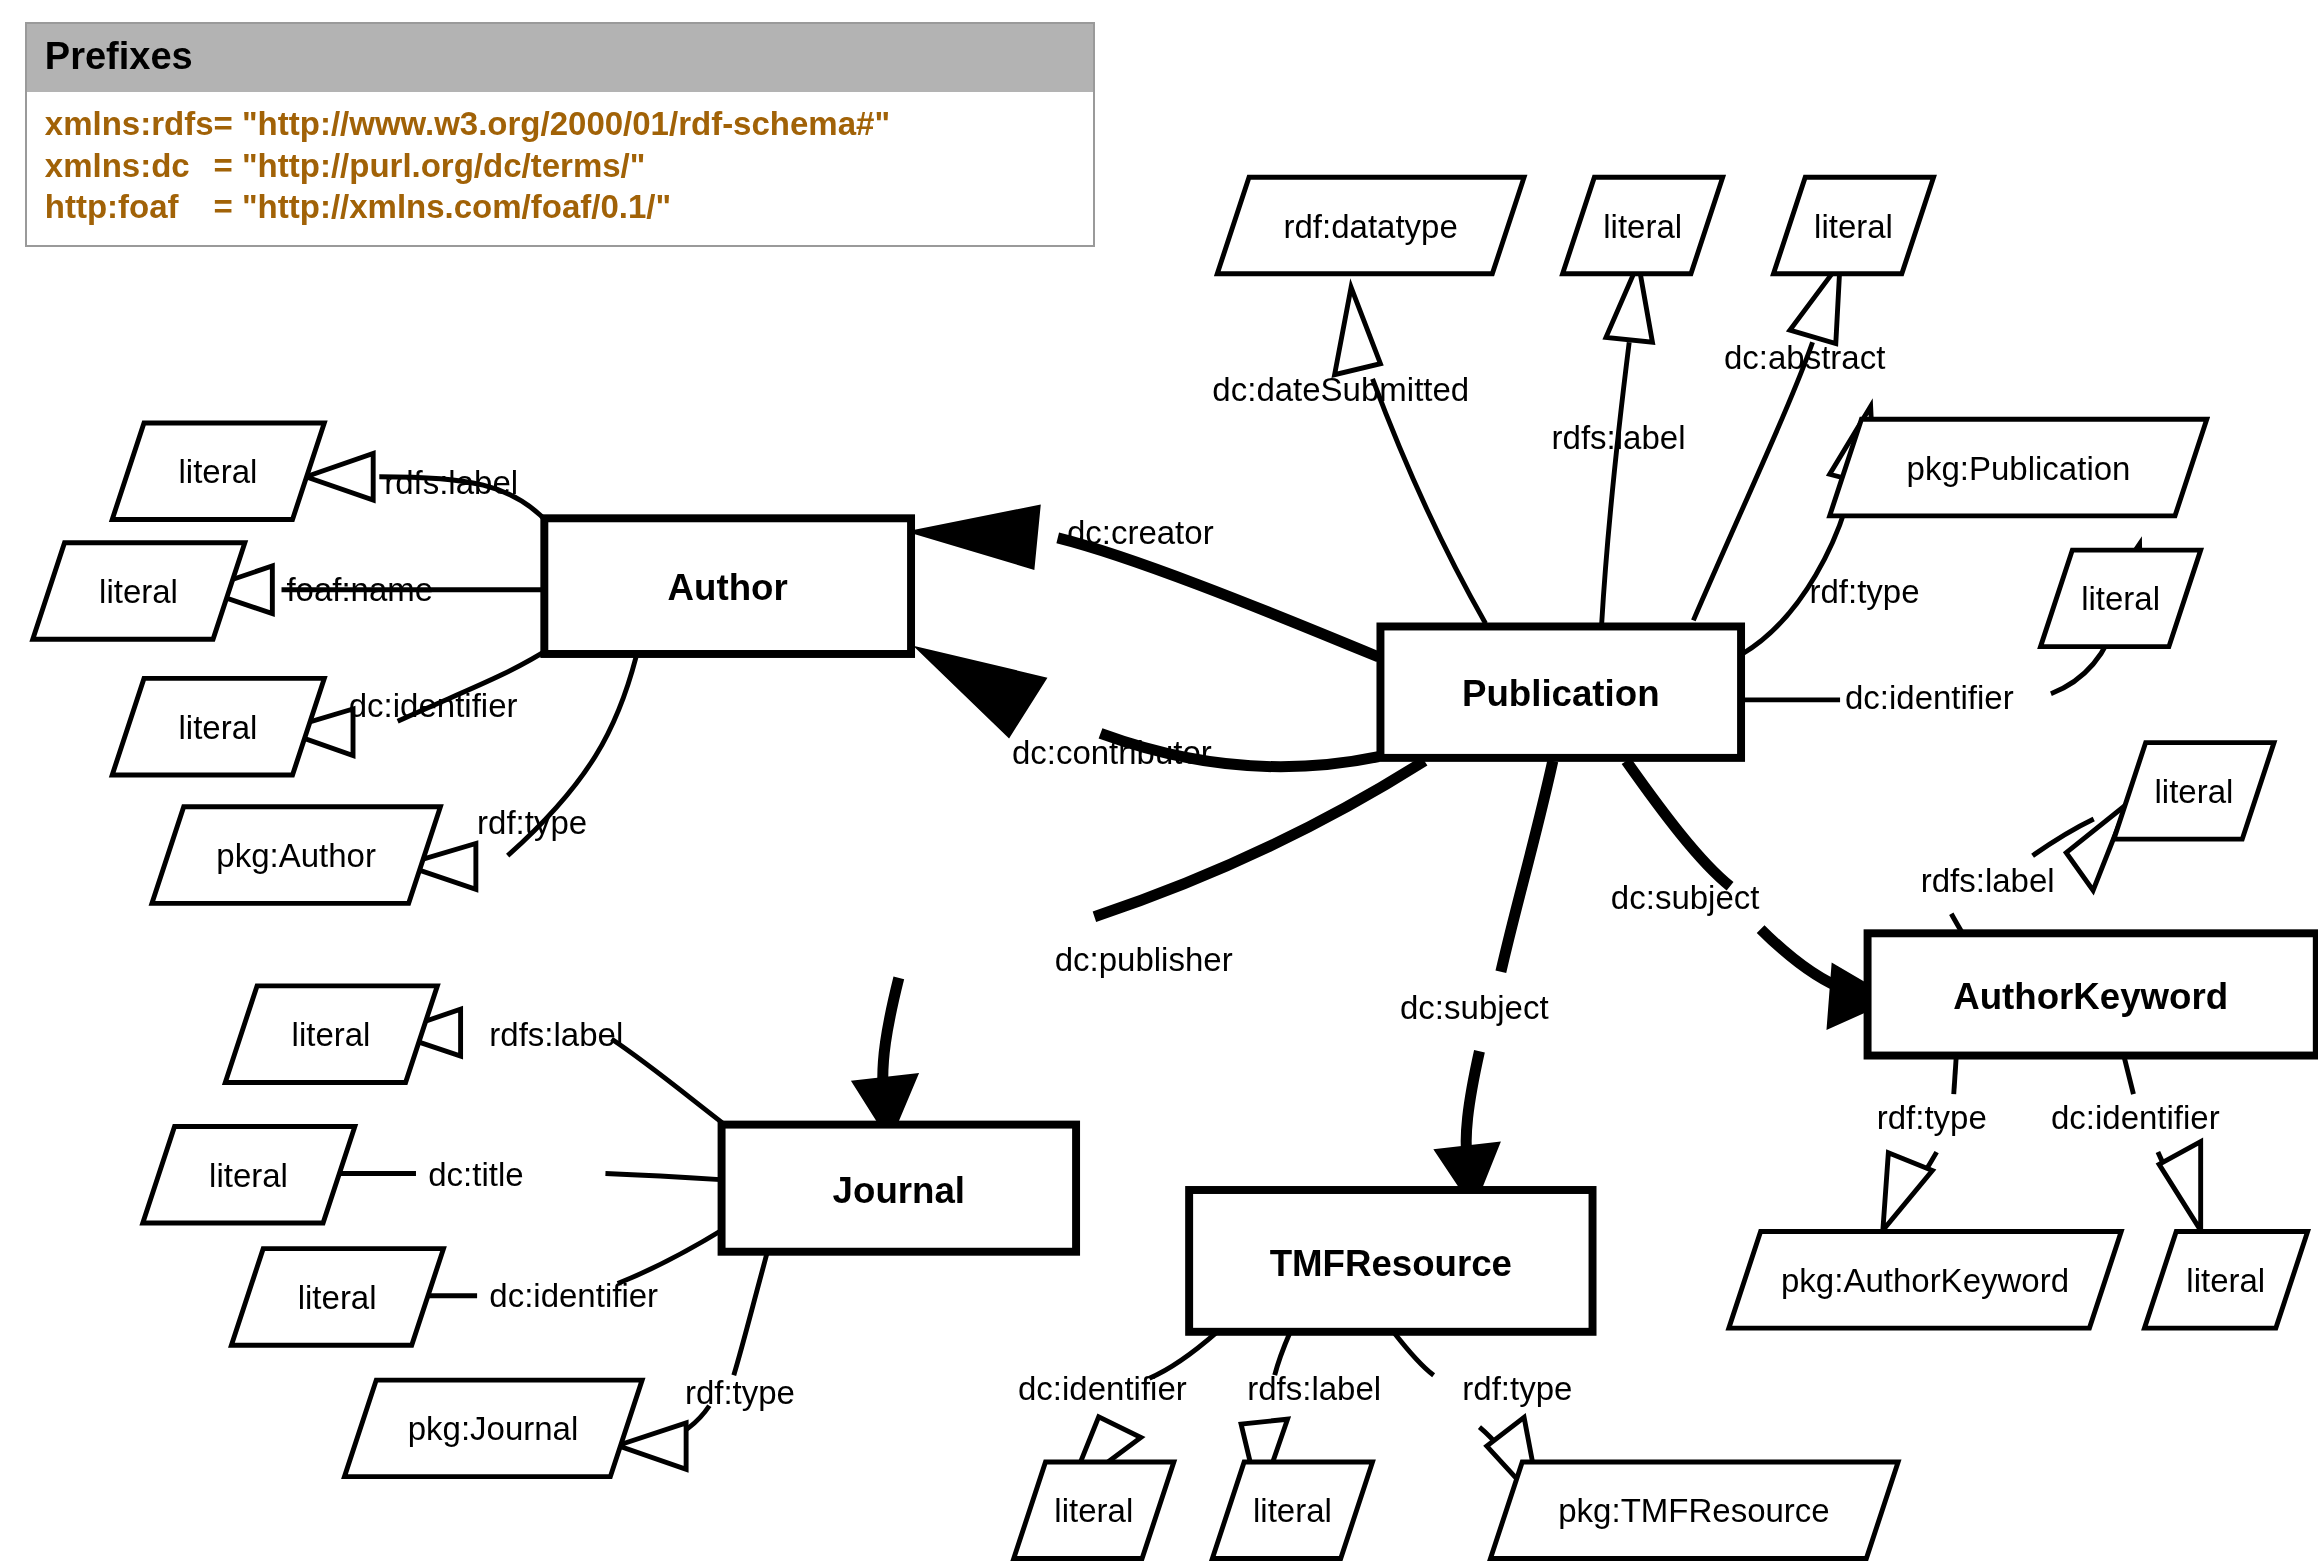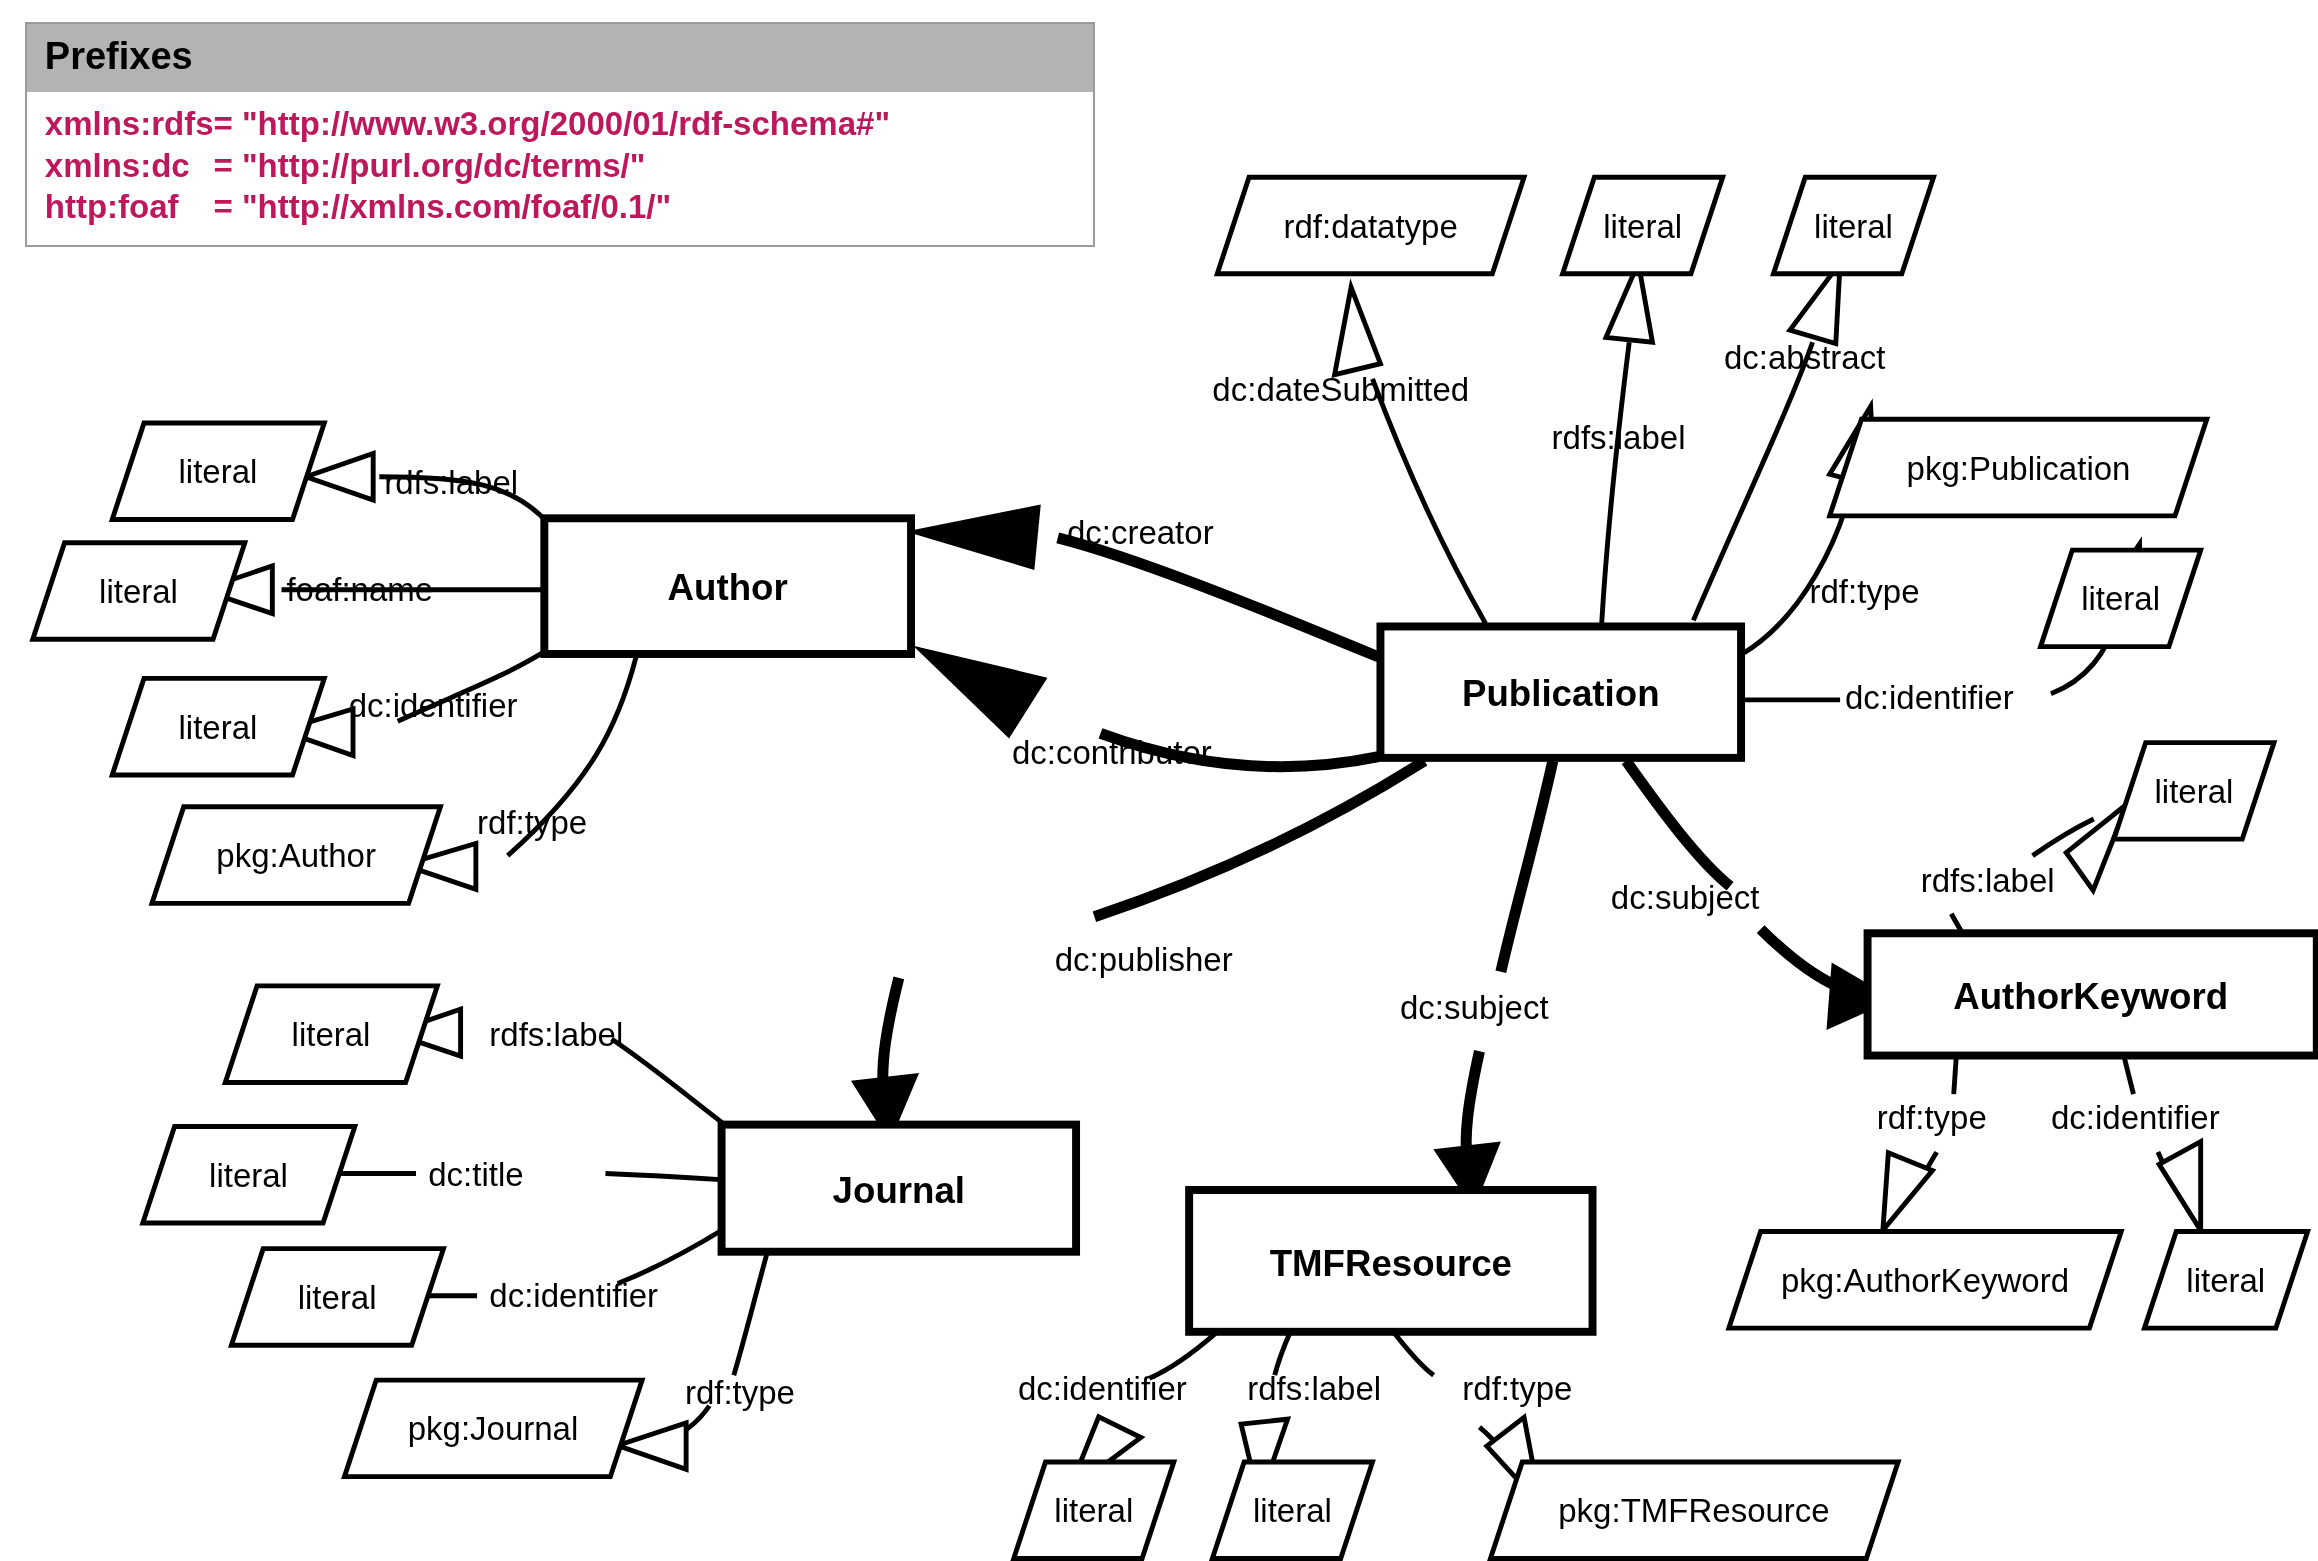--- a/index.html
+++ b/index.html
@@ -99,21 +99,21 @@
     line-height: 1.05;
   }
   #prefix-body {
     background: #ffffff;
     padding: 12.2px 18.3px 17px 18.3px;
   }
   table.prefix-table {
     border-collapse: collapse;
     font-size: 33px;
     font-weight: bold;
-    color: #be185d;
+    color: #a16207;
   }
   table.prefix-table td {
     padding: 1.2px 0;
     white-space: nowrap;
     vertical-align: top;
     line-height: 1.18;
   }
   td.pfx-name { padding-right: 23px; }
   td.pfx-val  { }
 </style>

